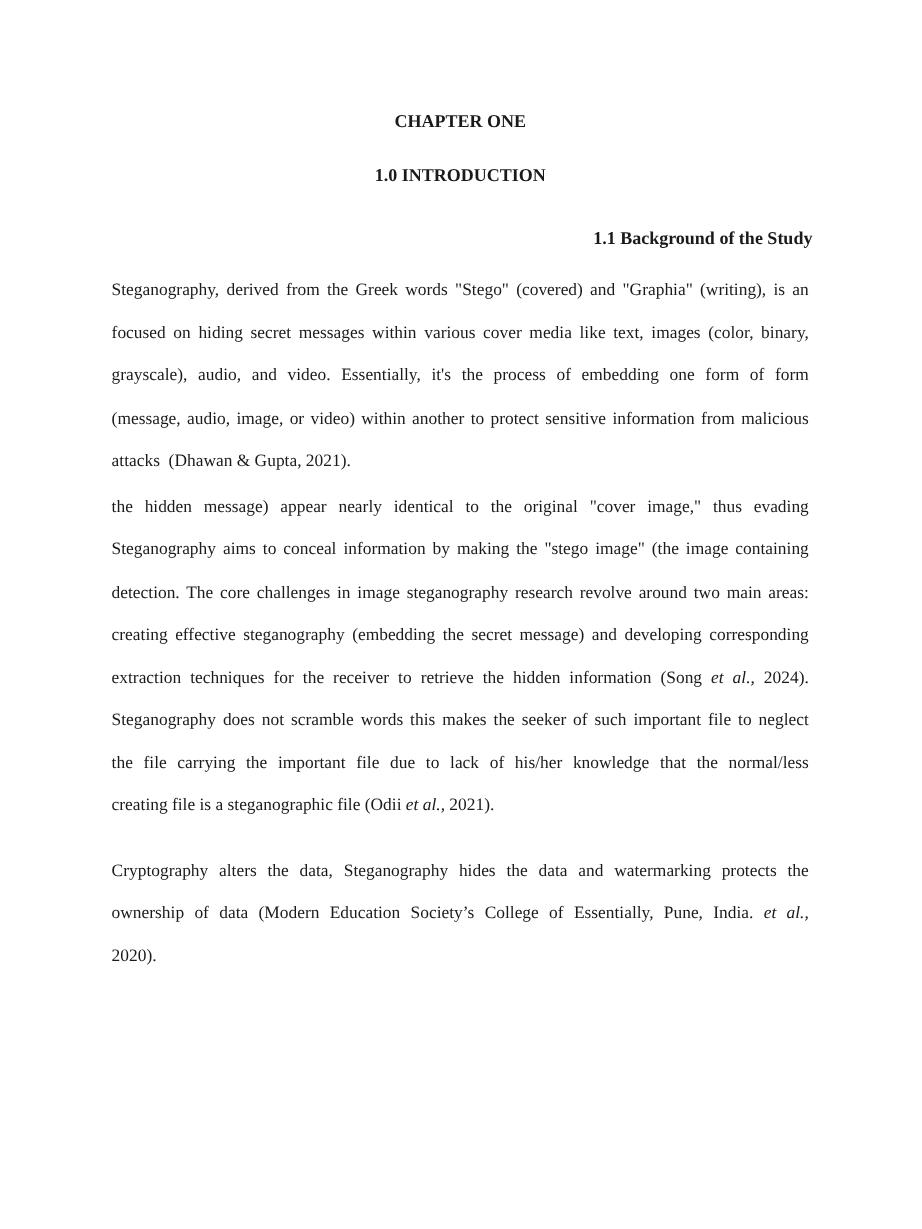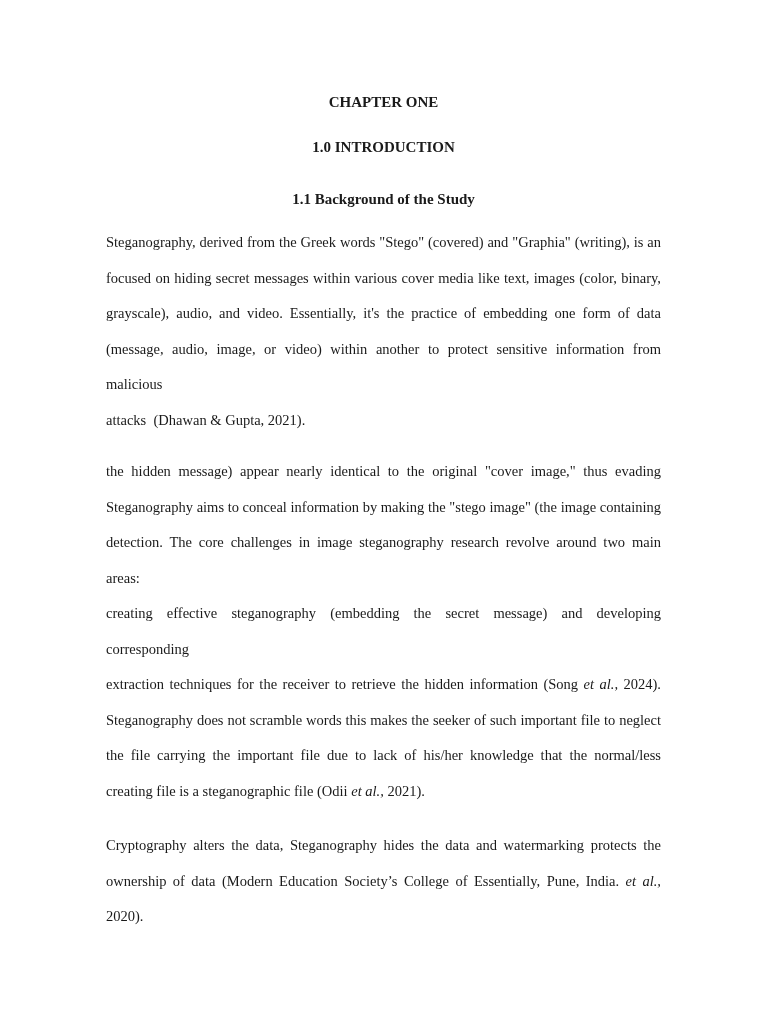--- a/index.html
+++ b/index.html
@@ -20,23 +20,23 @@
     overflow: hidden;
   }
   .h-chapter, .h-section, .h-subsection {
     font-size: 15px;
     line-height: 15px;
     font-weight: bold;
     margin: 0;
   }
   .h-chapter { text-align: center; }
   .h-section { text-align: center; margin-top: 30px; }
-  .h-subsection { text-align: center; margin-top: 37px; }
+  .h-subsection { text-align: right; margin-top: 37px; }
   .paragraphs { margin-top: 18px; }
-  .paragraph { margin: 16px; }
+  .paragraph { margin: 3px; }
   .paragraph + .paragraph.spaced { margin-top: 19px; }
   .line {
     font-size: 14.5px;
     line-height: 35.5px;
     text-align: justify;
     text-align-last: justify;
     overflow: hidden;
     white-space: normal;
   }
   .line.last {
@@ -53,21 +53,21 @@
 <body>
 
 <div class="page">
   <div class="h-chapter">CHAPTER ONE</div>
   <div class="h-section">1.0 INTRODUCTION</div>
   <div class="h-subsection">1.1 Background of the Study</div>
   <div class="paragraphs" id="paragraphs">
       <div class="paragraph">
         <div class="line"><span>Steganography, derived from the Greek words "Stego" (covered) and "Graphia" (writing), is an</span></div>
         <div class="line"><span>focused on hiding secret messages within various cover media like text, images (color, binary,</span></div>
-        <div class="line"><span>grayscale), audio, and video. Essentially, it's the practice of embedding one form of data</span></div>
+        <div class="line"><span>grayscale), audio, and video. Essentially, it's the process of embedding one form of form</span></div>
         <div class="line"><span>(message, audio, image, or video) within another to protect sensitive information from malicious</span></div>
         <div class="line last"><span>attacks  (Dhawan &amp; Gupta, 2021).</span></div>
       </div>
       <div class="paragraph">
         <div class="line"><span>the hidden message) appear nearly identical to the original "cover image," thus evading</span></div>
         <div class="line"><span>Steganography aims to conceal information by making the "stego image" (the image containing</span></div>
         <div class="line"><span>detection. The core challenges in image steganography research revolve around two main areas:</span></div>
         <div class="line"><span>creating effective steganography (embedding the secret message) and developing corresponding</span></div>
         <div class="line"><span>extraction techniques for the receiver to retrieve the hidden information (Song </span><em>et al.,</em><span> 2024).</span></div>
         <div class="line"><span>Steganography does not scramble words this makes the seeker of such important file to neglect</span></div>

